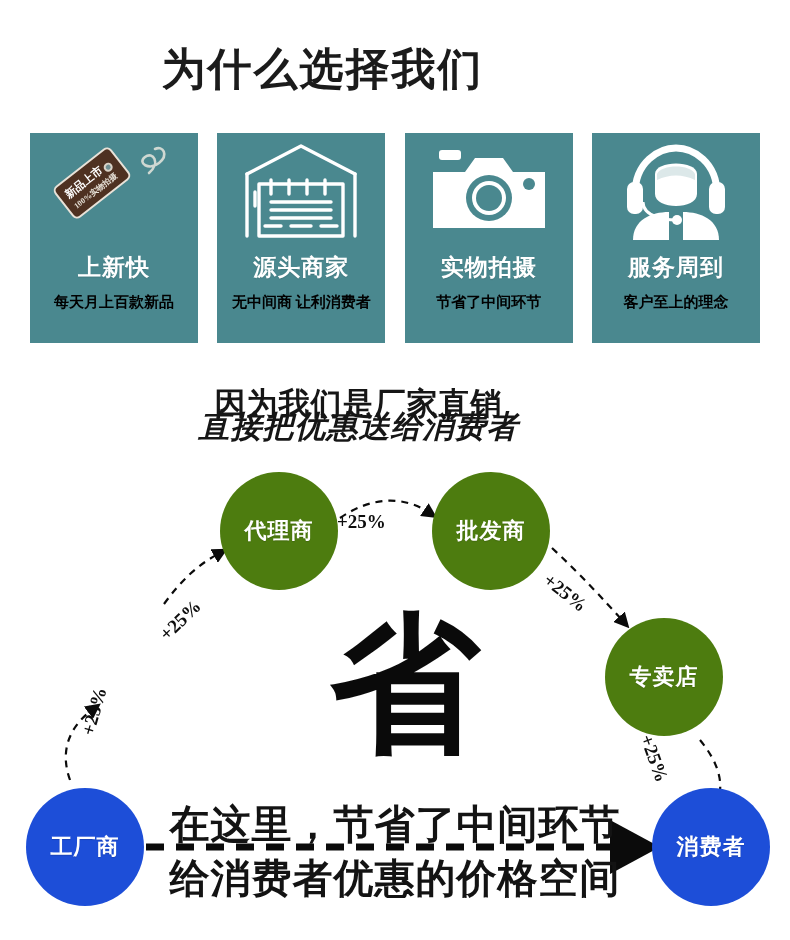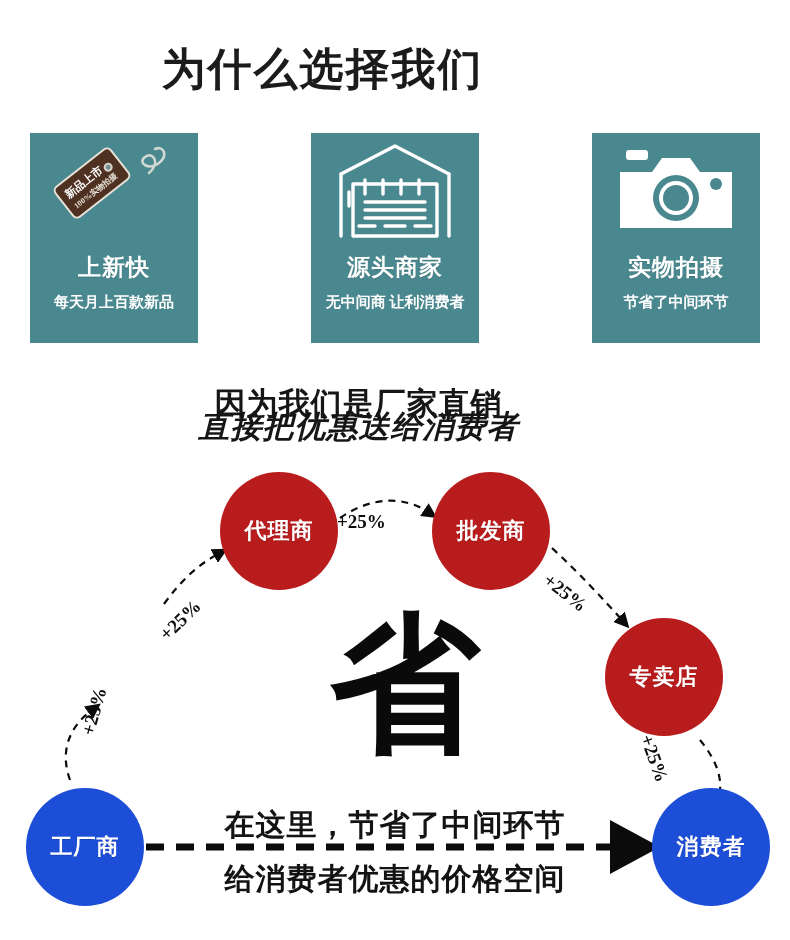--- a/index.html
+++ b/index.html
@@ -64,21 +64,21 @@
     font-weight: bold;
     color: #ffffff;
     letter-spacing: 1px;
     margin-top: 4px;
     text-shadow: 0 1px 1px rgba(0,0,0,.12);
   }
   .card-sub {
     font-size: 15px;
     line-height: 18px;
     font-weight: bold;
-    color: #ffffff;
+    color: #000000;
     letter-spacing: 0px;
     margin-top: 12px;
     white-space: nowrap;
   }
 
   
   .tag-body {
     position: absolute;
     left: 26px;
     top: 30px;
@@ -153,21 +153,21 @@
     position: absolute;
     border-radius: 50%;
     display: flex;
     align-items: center;
     justify-content: center;
     color: #ffffff;
     font-weight: bold;
     letter-spacing: 1px;
     text-shadow: 0 1px 1px rgba(0,0,0,.15);
   }
-  .node.teal { background: #b91c1c; }
+  .node.teal { background: #4d7c0f; }
   .node.black { background: #1d4ed8; }
   .node-label {
     font-size: 22px;
     line-height: 24px;
     white-space: nowrap;
   }
 
   #node-factory   { left: 26px;  top: 318px; width: 118px; height: 118px; }
   #node-general   { left: 78px;  top: 140px; width: 118px; height: 118px; }
   #node-agent     { left: 220px; top: 2px;   width: 118px; height: 118px; }
@@ -204,21 +204,21 @@
   #pct-3 { left: 337px; top: 42px; }
   #pct-4 { left: 552px; top: 100px; transform: rotate(38deg);  transform-origin: left top; }
   #pct-5 { left: 655px; top: 262px; transform: rotate(70deg);  transform-origin: left top; }
 
   
   .bottom-line {
     position: absolute;
     left: 0;
     width: 790px;
     text-align: center;
-    font-size: 30px;
+    font-size: 40px;
     line-height: 34px;
     font-weight: bold;
     letter-spacing: 1px;
     color: #131313;
   }
   #bottom-line-1 { top: 338px; }
   #bottom-line-2 { top: 392px; }
 </style>
 </head>
 <body>
@@ -268,20 +268,37 @@
         <circle cx="60" cy="54" r="23" fill="#4a888f"></circle>
         <circle cx="60" cy="54" r="17" fill="#ffffff"></circle>
         <circle cx="60" cy="54" r="13" fill="#4a888f"></circle>
         <circle cx="100" cy="40" r="6" fill="#4a888f"></circle>
       </svg>
     </div>
     <div class="card-title">实物拍摄</div>
     <div class="card-sub">节省了中间环节</div>
   </div>
 
+  <div class="feature-card">
+    <div class="card-icon">
+      <svg width="118" height="104" viewBox="0 0 118 104" aria-hidden="true">
+        <path d="M18 54 C 18 22, 42 8, 59 8 C 76 8, 100 22, 100 54" fill="none" stroke="#ffffff" stroke-width="7" stroke-linecap="round"></path>
+        <rect x="10" y="42" width="16" height="32" rx="7" fill="#ffffff"></rect>
+        <rect x="92" y="42" width="16" height="32" rx="7" fill="#ffffff"></rect>
+        <path d="M38 34 C 38 20, 80 20, 80 34 L80 54 C 80 70, 38 70, 38 54 Z" fill="#ffffff"></path>
+        <path d="M40 34 C 44 24, 74 24, 78 34 L78 40 C 66 34, 52 34, 40 40 Z" fill="#dce8e9"></path>
+        <path d="M26 62 C 26 78, 52 80, 58 80" fill="none" stroke="#ffffff" stroke-width="3"></path>
+        <circle cx="60" cy="80" r="5" fill="#ffffff"></circle>
+        <path d="M16 100 C 16 80, 34 72, 52 72 L52 100 Z" fill="#ffffff"></path>
+        <path d="M102 100 C 102 80, 84 72, 66 72 L66 100 Z" fill="#ffffff"></path>
+      </svg>
+    </div>
+    <div class="card-title">服务周到</div>
+    <div class="card-sub">客户至上的理念</div>
+  </div>
 
 </div>
 
 <div class="mid-heading" id="mid-heading-1">因为我们是厂家直销</div>
 <div class="mid-heading" id="mid-heading-2">直接把优惠送给消费者</div>
 
 <div id="diagram">
 
   <svg id="diagram-svg" width="790" height="470" viewBox="0 0 790 470" aria-hidden="true">
     <defs>

